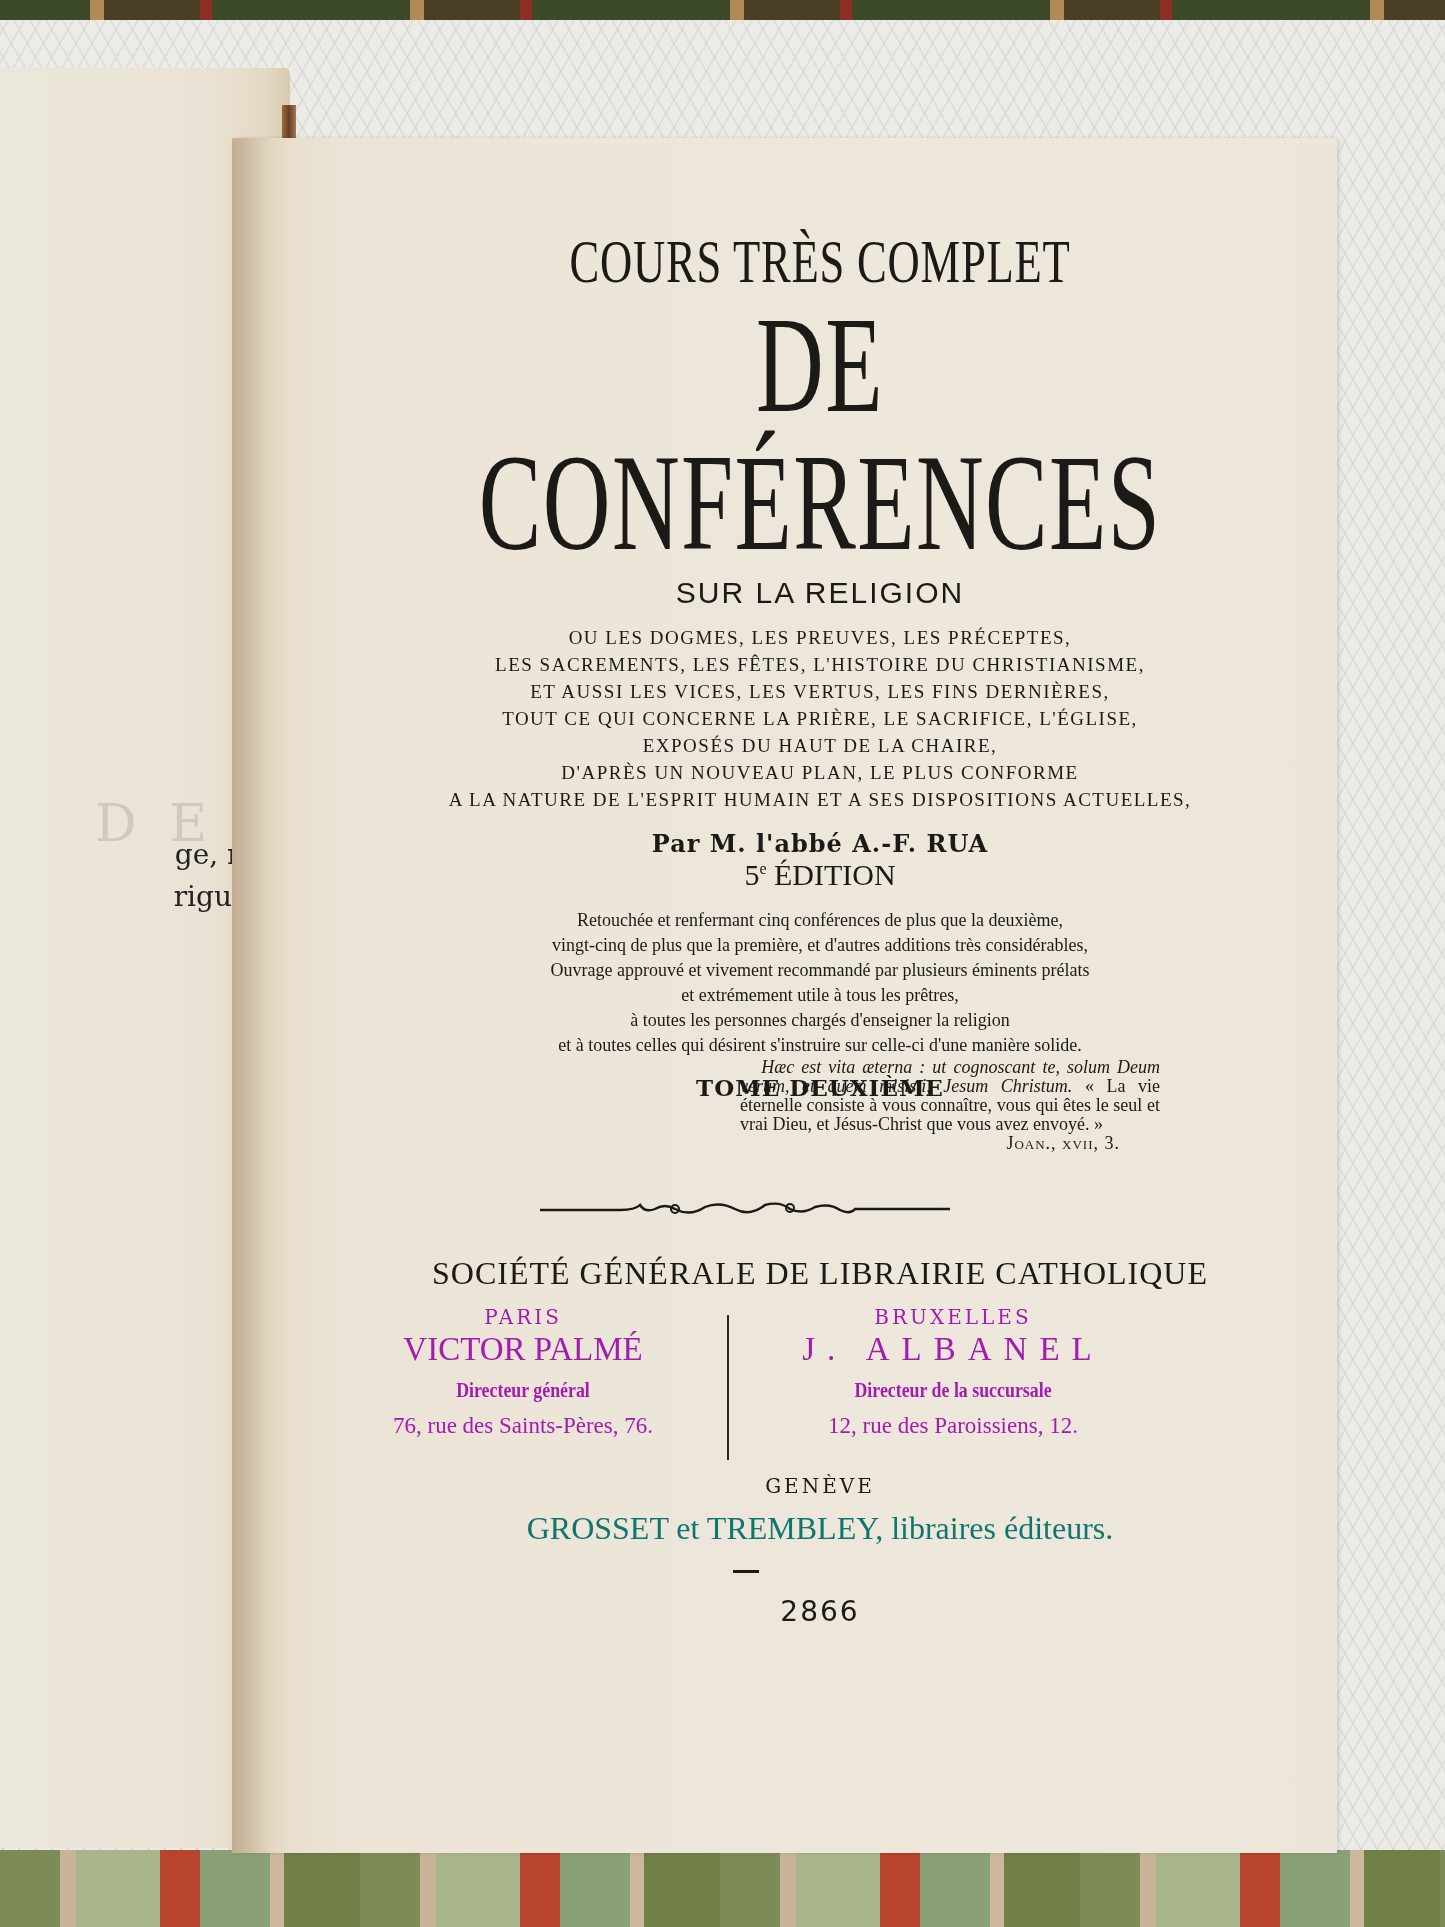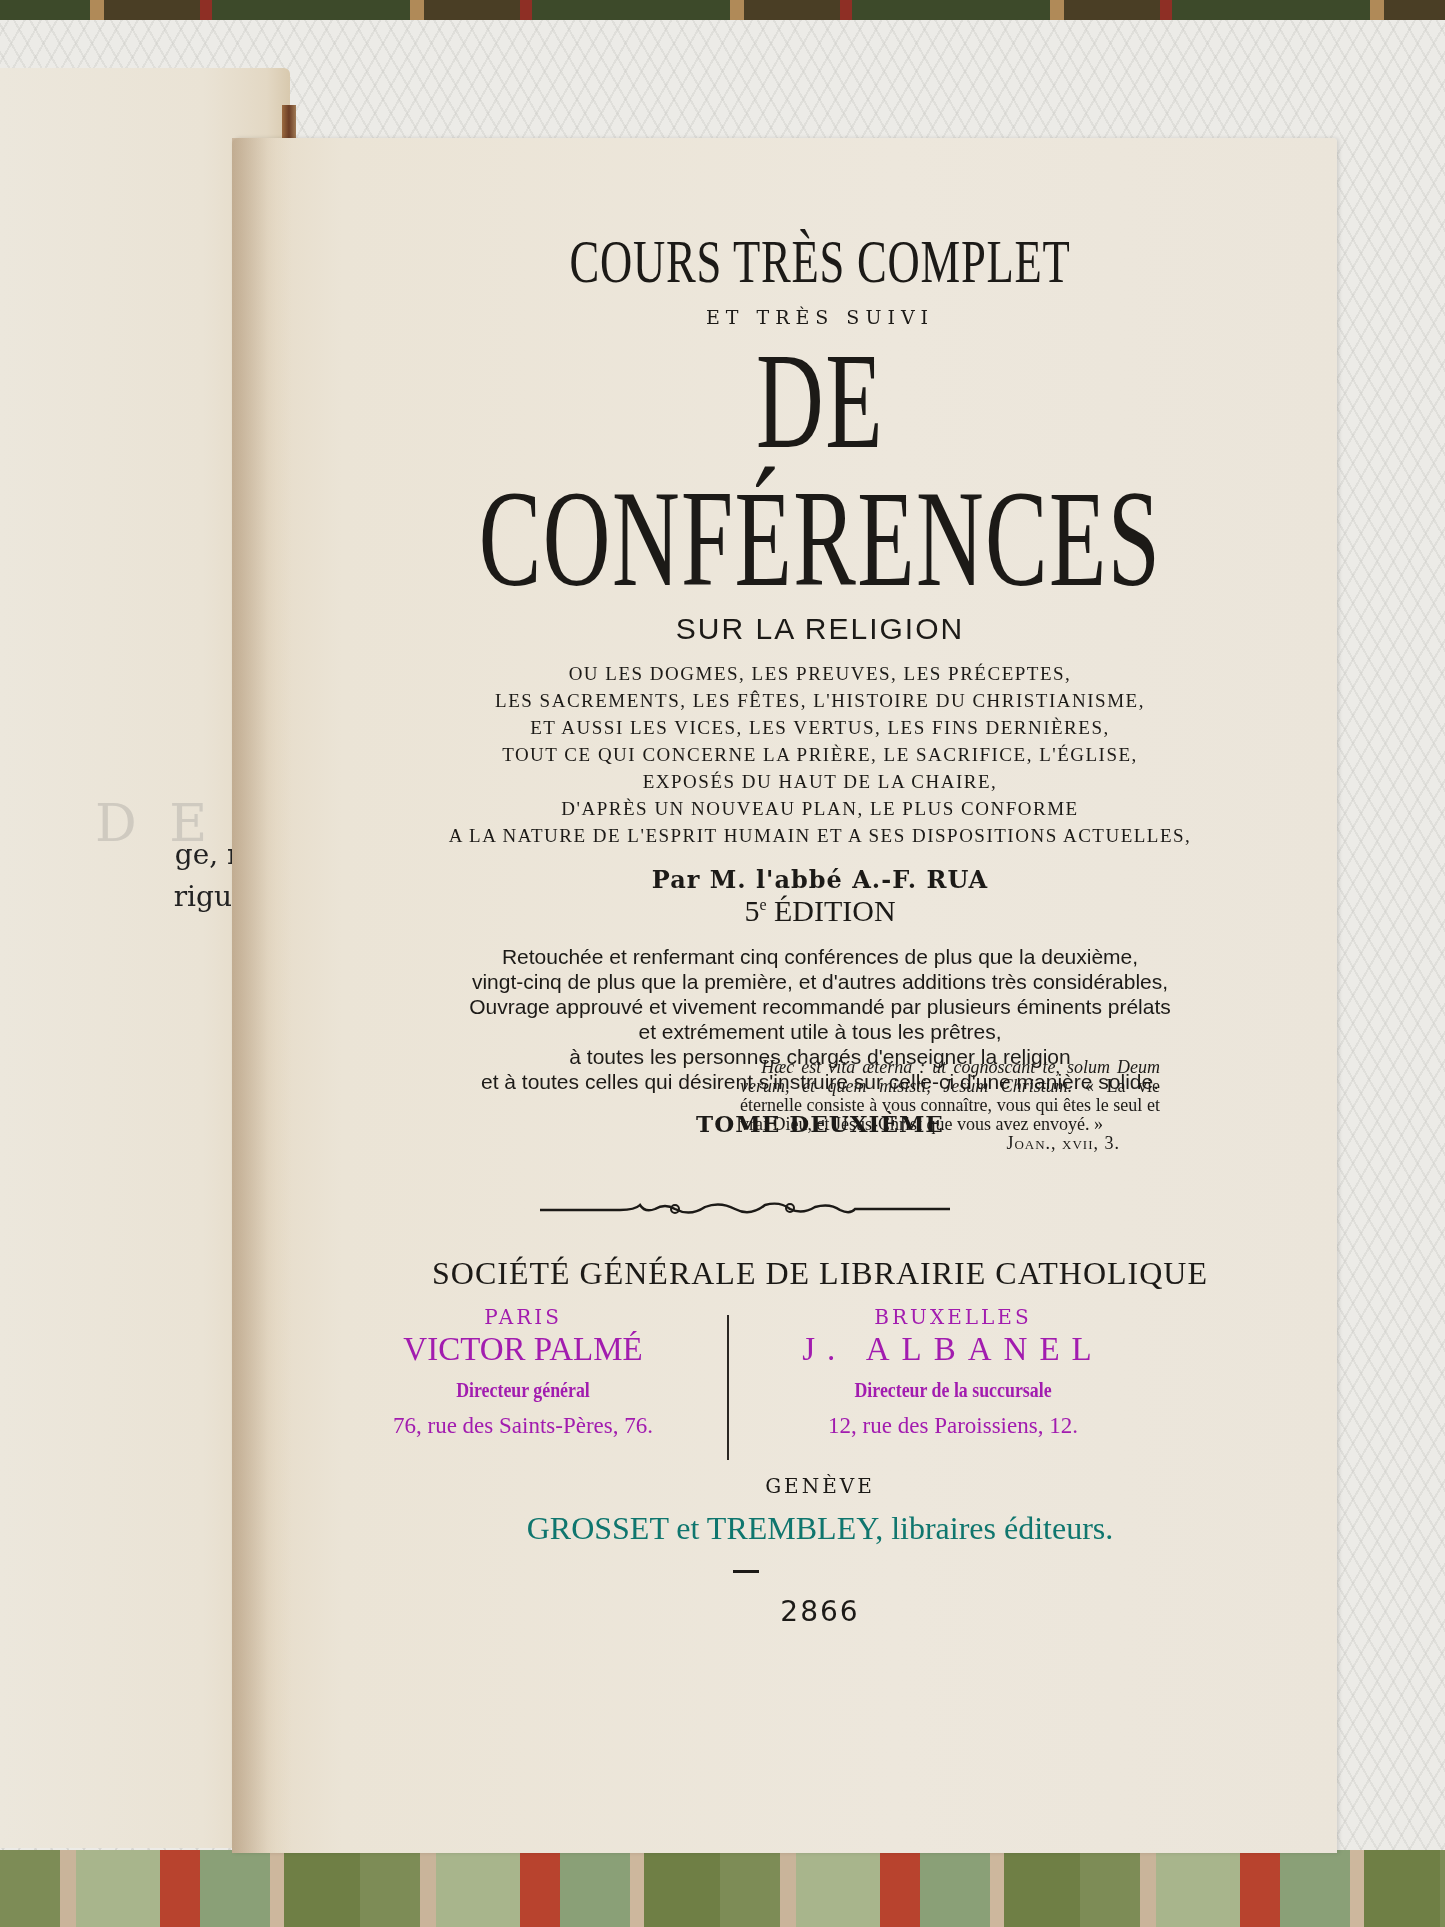--- a/index.html
+++ b/index.html
@@ -51,21 +51,21 @@
     position:absolute; left:300px; top:230px; width:1040px; text-align:center; color:#1c1a17;
   }
   .t-cours { font-family:"Liberation Serif", serif; font-size:62px; letter-spacing:1px; transform:scaleX(.72); transform-origin:center; margin:0; line-height:1; }
   .t-suivi { font-family:"DejaVu Serif", serif; font-size:19px; letter-spacing:6px; margin-top:14px; }
   .t-conf  { font-family:"Liberation Serif", serif; font-size:138px; line-height:1; transform:scaleX(.68); transform-origin:center; margin-top:4px; letter-spacing:2px; }
   .t-sur   { font-family:"Liberation Sans", sans-serif; font-size:30px; letter-spacing:2px; margin-top:4px; }
   .t-sub   { font-family:"Liberation Serif", serif; font-size:19px; letter-spacing:1.5px; line-height:27px; margin-top:14px; }
   .t-author{ font-family:"DejaVu Serif", serif; font-weight:bold; font-size:24px; letter-spacing:1px; margin-top:16px; }
   .t-edition{ font-family:"Liberation Serif", serif; font-size:30px; margin-top:0; }
   .t-edition sup{ font-size:16px; }
-  .t-desc  { font-family:Liberation Sans, sans-serif; font-size:21px; line-height:25px; margin-top:16px; }
+  .t-desc  { font-family:Liberation Serif, serif; font-size:18px; line-height:25px; margin-top:16px; }
   .t-tome  { font-family:"DejaVu Serif", serif; font-weight:bold; font-size:23px; letter-spacing:1px; margin-top:16px; }
   .epigraph {
     position:absolute; left:740px; top:1058px; width:420px; text-align:justify;
     font-family:"Liberation Serif", serif; font-size:18px; line-height:19px; color:#1c1a17;
   }
   .epigraph .ref { text-align:right; font-variant:small-caps; letter-spacing:1px; padding-right:40px; }
   .ornament { position:absolute; left:540px; top:1197px; width:410px; height:26px; }
   .publisher {
     position:absolute; left:300px; top:1255px; width:1040px; text-align:center;
     font-family:"Liberation Serif", serif; font-size:32px; color:#1c1a17; letter-spacing:1px;
@@ -96,21 +96,20 @@
   <div class="left-fragment" style="top:770px;">ge, non</div>
   <div class="left-fragment" style="top:812px;">rigueur</div>
 </div>
 <div class="page-left-edge"></div>
 
 <div class="page-right"></div>
 <div class="gutter"></div>
 
 <div class="content">
   <div class="t-cours">COURS TRÈS COMPLET</div>
-  <div class="t-suivi">ET TRÈS SUIVI</div>
   <div class="t-conf">DE CONFÉRENCES</div>
   <div class="t-sur">SUR LA RELIGION</div>
   <div class="t-sub">
     <div>OU LES DOGMES, LES PREUVES, LES PRÉCEPTES,</div>
     <div>LES SACREMENTS, LES FÊTES, L'HISTOIRE DU CHRISTIANISME,</div>
     <div>ET AUSSI LES VICES, LES VERTUS, LES FINS DERNIÈRES,</div>
     <div>TOUT CE QUI CONCERNE LA PRIÈRE, LE SACRIFICE, L'ÉGLISE,</div>
     <div>EXPOSÉS DU HAUT DE LA CHAIRE,</div>
     <div>D'APRÈS UN NOUVEAU PLAN, LE PLUS CONFORME</div>
     <div>A LA NATURE DE L'ESPRIT HUMAIN ET A SES DISPOSITIONS ACTUELLES,</div>

